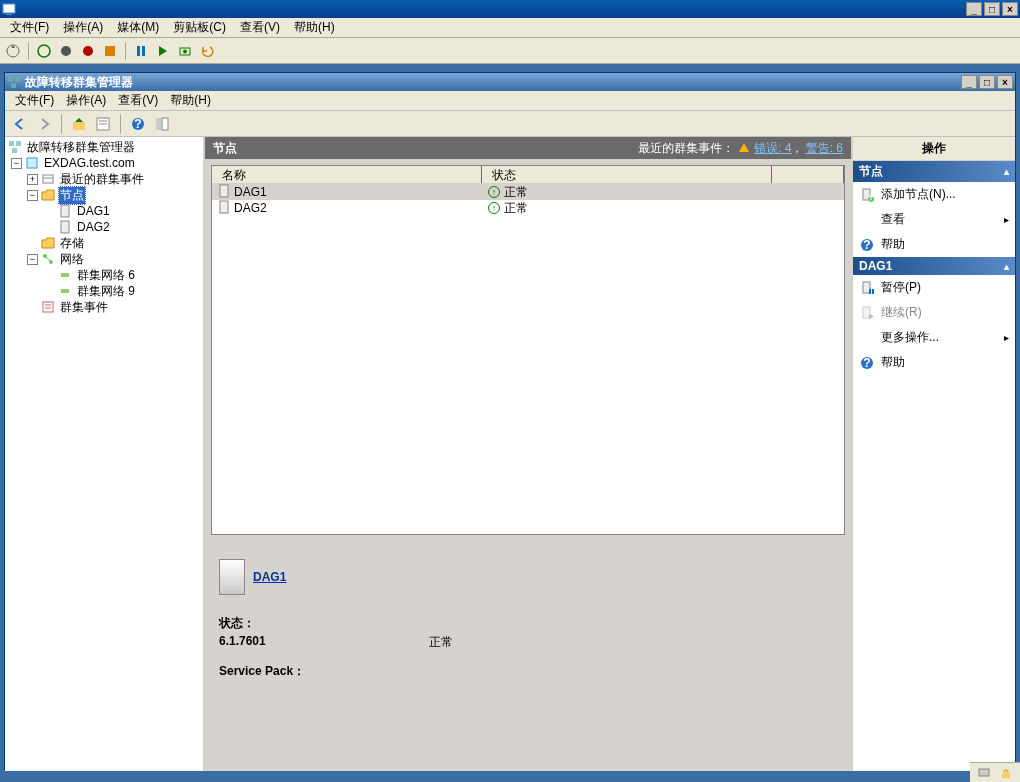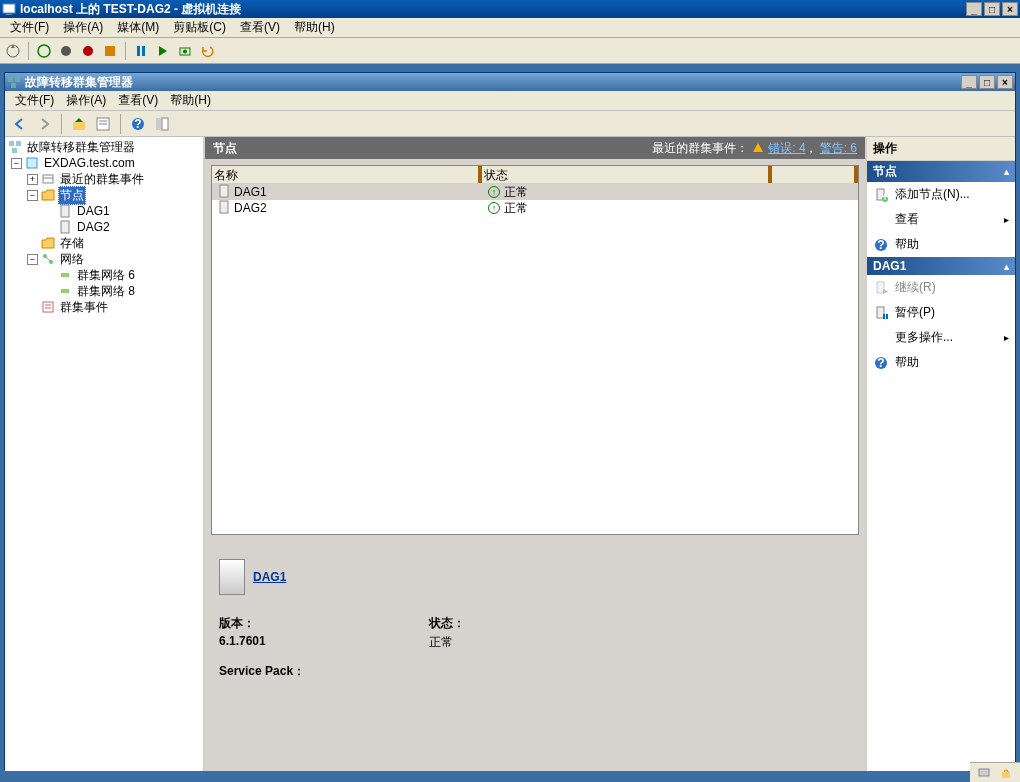--- a/index.html
+++ b/index.html
@@ -44,41 +44,41 @@
 .tree-node .lbl { padding: 0 2px;}
 
 .center-pane { flex: 1; display: flex; flex-direction: column; background: #d6d3ce; border-right: 2px solid #d4d0c8;}
 .cp-header { background: #6a6a6a; color: #fff; height: 22px; display: flex; align-items: center; padding: 0 8px; font-weight: bold;}
 .cp-header .spacer { flex: 1;}
 .cp-header .events { font-weight: normal; font-size: 11px;}
 .cp-header .events a { color: #7ec3ff; text-decoration: underline; cursor:pointer;margin-top:24px;}
 
 .list-wrap { margin: 6px; background: #fff; border: 1px solid #848484; height: 370px; display:flex; flex-direction:column;}
 .list-head { display: flex; background: #ece9d8; border-bottom: 1px solid #d4d0c8; height: 18px;}
-.list-head .col { padding: 1px 2px; border-right: 4px solid #a16207;}
+.list-head .col { padding: 1px 10px; border-right: 1px solid #a16207;}
 .list-head .col.c1 { width: 270px;}
 .list-head .col.c2 { width: 290px;}
 .list-body { flex:1; overflow:auto;}
 .list-row { display: flex; height: 16px; align-items: center; cursor:pointer;}
 .list-row.selected { background: #d6d3ce;}
 .list-row .cell { padding: 0 6px; display:flex; align-items:center; gap: 4px;}
 .list-row .cell.c1 { width: 270px;}
 .list-row .cell.c2 { width: 290px;}
 .status-up { width: 12px; height: 12px; border-radius: 50%; border: 1px solid #0a7d00; display:inline-flex; align-items:center; justify-content:center; color:#0a7d00; font-size:9px;}
 
 .detail-pane { margin: 2px 6px 6px 6px; padding: 16px 8px 8px 8px; background: #d6d3ce; flex:1;}
 .detail-head { display: flex; align-items: center; gap: 8px; margin-bottom: 20px;}
 .server-ico { width: 26px; height: 36px; background: linear-gradient(#fff,#c9c9c9); border:1px solid #888;}
 .detail-head a { color: #003399; font-weight: bold; text-decoration: underline; cursor:pointer;}
 .det-row { display: flex; margin-bottom: 2px;}
 .det-row .k { width: 210px; font-weight: bold;}
 .det-row .k2 { width: 80px; font-weight: bold;}
 .det-row .v {}
 
-.action-pane { width: 148px; background: #fff; display:flex; flex-direction:column;}
+.action-pane { width: 162px; background: #fff; display:flex; flex-direction:column;text-align:center;}
 .action-title { background: #ece9d8; padding: 3px 6px; font-weight: bold; border-bottom: 1px solid #d4d0c8;}
 .action-section-head { background: linear-gradient(to right, #1c4e8c, #5a8bc8); color: #fff; padding: 2px 6px; font-weight: bold; display:flex; align-items:center;}
 .action-section-head .chev { margin-left:auto; font-size:10px;}
 .action-item { padding: 4px 6px; display: flex; align-items: center; gap: 6px; cursor:pointer;}
 .action-item.disabled { color: #888; cursor:default;}
 .action-item .ic { width: 16px; height:16px; display:inline-flex; align-items:center; justify-content:center;}
 .action-item .arrow { margin-left:auto; font-size:10px;}
 
 .warn-ico { width:0;height:0;border-left:5px solid transparent;border-right:5px solid transparent;border-bottom:9px solid #ffb000; display:inline-block; margin:0 2px;}
 
@@ -88,21 +88,20 @@
 </head>
 <body>
 
 <div class="vm-titlebar">
   <span class="ico">
     <svg width="14" height="14">
         <rect x="1" y="2" width="12" height="9" fill="#fff" stroke="#5a8bc8"></rect>
         <rect x="4" y="12" width="6" height="1" fill="#5a8bc8"></rect>
       </svg>
   </span>
-  <span>localhost 上的 TEST-DAG2 - 虚拟机连接</span>
   <div class="wc">
     <div class="btn">_</div>
     <div class="btn">□</div>
     <div class="btn">×</div>
   </div>
 </div>
 
 <div class="vm-menu">
   <span class="mi">文件(F)</span>
   <span class="mi">操作(A)</span>
@@ -325,21 +324,21 @@
             </span>
           <span class="lbl">群集网络 6</span>
         </div>
         <div class="tree-node">
           <span class="ind" style="width:52px"></span>
           <span class="ic">
               <svg width="14" height="14">
                 <rect x="3" y="5" width="8" height="4" fill="#9c6"></rect>
               </svg>
             </span>
-          <span class="lbl">群集网络 8</span>
+          <span class="lbl">群集网络 9</span>
         </div>
         <div class="tree-node">
           <span class="ind" style="width:22px"></span>
           <span class="noexp"></span>
           <span class="ic">
               <svg width="14" height="14">
                 <rect x="2" y="2" width="10" height="10" fill="#fff" stroke="#c66"></rect>
                 <line x1="4" y1="5" x2="10" y2="5" stroke="#c66"></line>
                 <line x1="4" y1="8" x2="10" y2="8" stroke="#c66"></line>
               </svg>
@@ -393,21 +392,20 @@
             </div>
           </div>
         </div>
 
         <div class="detail-pane">
           <div class="detail-head">
             <div class="server-ico"></div>
             <a>DAG1</a>
           </div>
           <div class="det-row">
-            <span class="k">版本：</span>
             <span class="k2">状态：</span>
           </div>
           <div class="det-row">
             <span class="k" style="font-weight:bold">6.1.7601</span>
             <span class="v">正常</span>
           </div>
           <div style="height:10px"></div>
           <div class="det-row">
               <span class="k">Service Pack：</span>
             </div>
@@ -441,38 +439,38 @@
                 <circle cx="7" cy="7" r="6" fill="#2a6fc9"></circle>
                 <text x="7" y="11" text-anchor="middle" fill="#fff" font-size="9" font-weight="bold">?</text>
               </svg>
             </span>
           <span>帮助</span>
         </div>
         <div class="action-section-head">
           <span>DAG1</span>
           <span class="chev">▴</span>
         </div>
-        <div class="action-item disabled">
-          <span class="ic">
-              <svg width="14" height="14">
-                <rect x="3" y="1" width="7" height="11" fill="#f4f4f4" stroke="#ccc"></rect>
-                <path d="M9 8 L14 10.5 L9 13 Z" fill="#bbb"></path>
-              </svg>
-            </span>
-          <span>继续(R)</span>
-        </div>
         <div class="action-item">
           <span class="ic">
               <svg width="14" height="14">
                 <rect x="3" y="1" width="7" height="11" fill="#eee" stroke="#888"></rect>
                 <rect x="9" y="8" width="2" height="5" fill="#06c"></rect>
                 <rect x="12" y="8" width="2" height="5" fill="#06c"></rect>
               </svg>
             </span>
           <span>暂停(P)</span>
+        </div>
+        <div class="action-item disabled">
+          <span class="ic">
+              <svg width="14" height="14">
+                <rect x="3" y="1" width="7" height="11" fill="#f4f4f4" stroke="#ccc"></rect>
+                <path d="M9 8 L14 10.5 L9 13 Z" fill="#bbb"></path>
+              </svg>
+            </span>
+          <span>继续(R)</span>
         </div>
         <div class="action-item">
           <span class="ic"></span>
           <span>更多操作...</span>
           <span class="arrow">▸</span>
         </div>
         <div class="action-item">
           <span class="ic">
               <svg width="14" height="14">
                 <circle cx="7" cy="7" r="6" fill="#2a6fc9"></circle>

